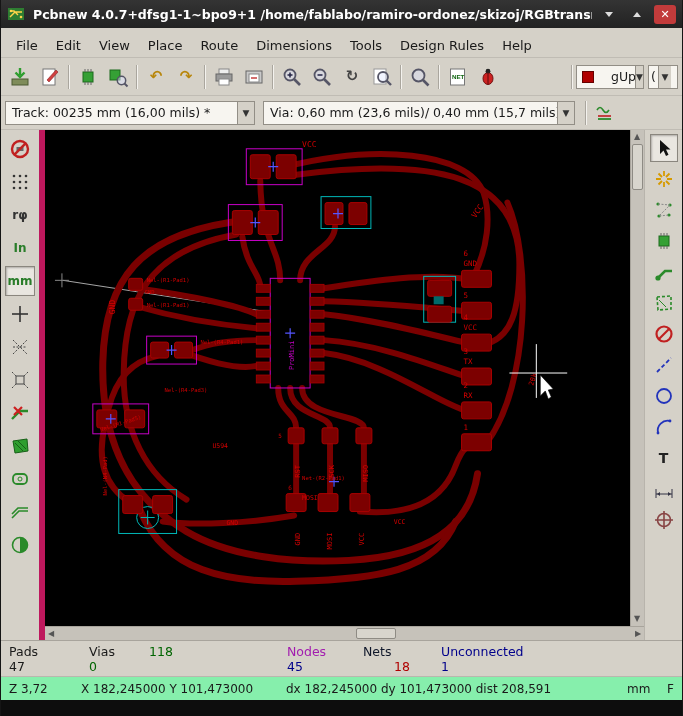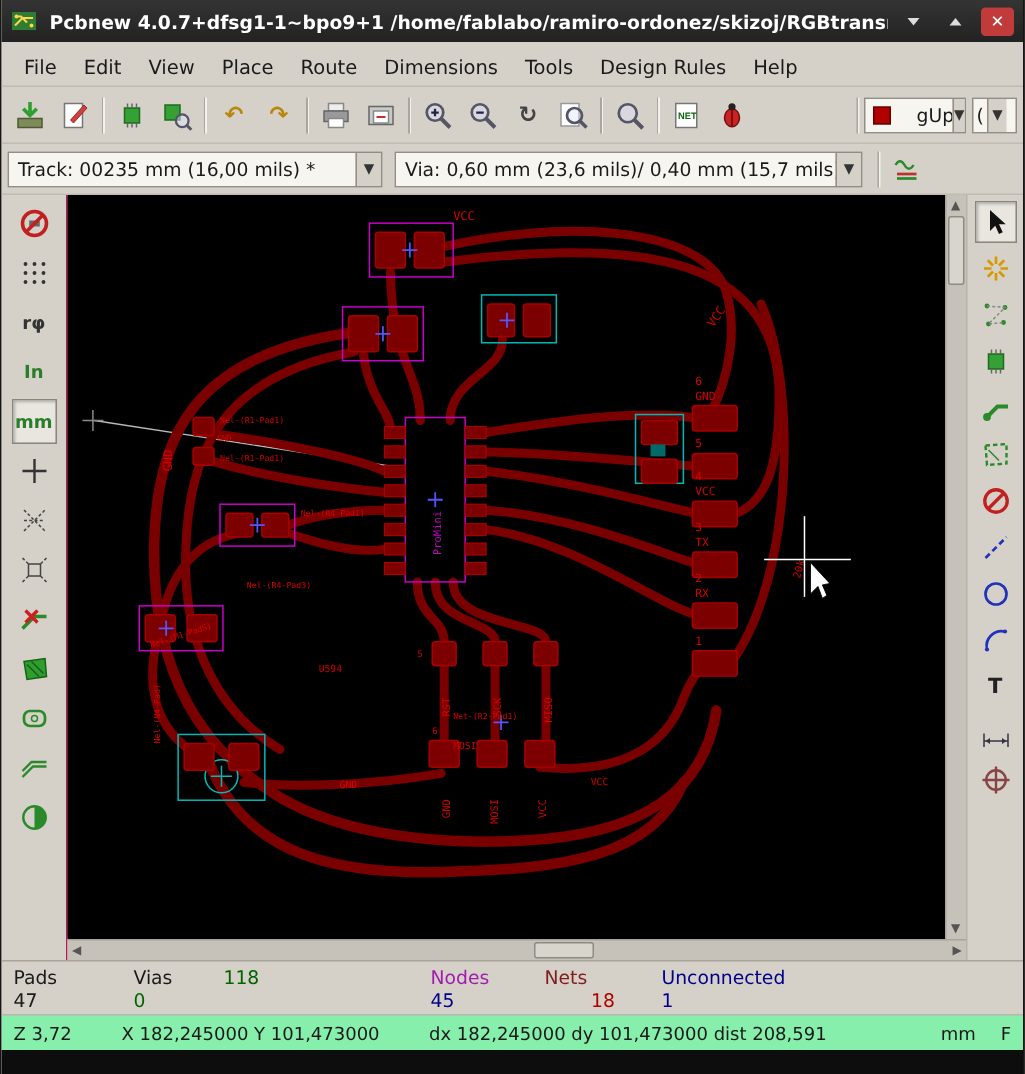--- a/index.html
+++ b/index.html
@@ -24,21 +24,21 @@
   .tbtn svg{width:22px;height:22px;display:block;}
   .glyph{font-weight:bold;font-size:15px;line-height:1;font-family:"DejaVu Sans",sans-serif;}
   .tsep{width:2px;height:24px;margin:0 3px;background:linear-gradient(90deg,#aaa69e 50%,#f4f2ee 50%);flex:0 0 2px;}
   .combo{display:flex;align-items:center;height:24px;border:1px solid #928e86;background:#f7f5f0;font-size:12.5px;color:#1a1a1a;}
   .combo .ctext{padding:0 6px;white-space:nowrap;overflow:hidden;}
   .combo .carrow{width:17px;align-self:stretch;border-left:1px solid #928e86;background:#d5d1c8;display:flex;align-items:center;justify-content:center;font-size:9px;color:#333;}
   .swatch{width:12px;height:12px;margin-left:5px;flex:0 0 12px;border:1px solid #600;}
   
   .main{flex:0 0 510px;display:flex;height:510px;}
   .sidecol{background:#d5d1c8;display:flex;flex-direction:column;align-items:center;padding-top:4px;gap:3px;}
-  .leftbar{width:44px;flex:0 0 44px;border-right:1px solid #be185d;}
+  .leftbar{width:44px;flex:0 0 44px;border-right:6px solid #be185d;}
   .rightbar{width:38px;flex:0 0 38px;border-left:1px solid #b8b4ac;}
   .sidecol .tbtn{width:30px;height:30px;}
   .rightbar .tbtn{width:28px;height:28px;}
   .center{flex:1;display:flex;flex-direction:column;min-width:0;}
   .canvas-row{flex:1;display:flex;min-height:0;}
   .pcb-svg{width:587px;height:496px;background:#000;display:block;}
   .vscroll{width:14px;flex:0 0 14px;background:#c6c2ba;border-left:1px solid #a8a49c;position:relative;}
   .vscroll .thumb{position:absolute;left:1px;right:1px;top:14px;height:46px;background:#d8d5cd;border:1px solid #8e8b84;border-radius:2px;}
   .hscroll{height:14px;flex:0 0 14px;background:#c6c2ba;border-top:1px solid #a8a49c;position:relative;}
   .hscroll .thumb{position:absolute;top:1px;bottom:1px;left:52%;width:40px;background:#d8d5cd;border:1px solid #8e8b84;border-radius:2px;}
@@ -567,21 +567,21 @@
         <span class="sv" style="color: rgb(0, 100, 0);">0</span>
       </div>
     <div class="sfield" style="width:138px">
         <span class="sv" style="color: rgb(0, 100, 0);">118</span>
       </div>
     <div class="sfield" style="width:76px">
         <span style="color: #a21caf;">Nodes</span>
         <span class="sv" style="color: rgb(0, 0, 139);">45</span>
       </div>
     <div class="sfield" style="width:78px">
-        <span style="color: #7f1d1d;">Nets</span>
+        <span style="color: #0f172a;">Nets</span>
         <span class="sv" style="color: rgb(176, 0, 0); text-align: center;">18</span>
       </div>
     <div class="sfield" style="width:110px">
         <span style="color: rgb(0, 0, 139);">Unconnected</span>
         <span class="sv" style="color: rgb(0, 0, 139);">1</span>
       </div>
   </div>
 
   <div class="coordbar">
     <span style="width:72px">Z 3,72</span>

